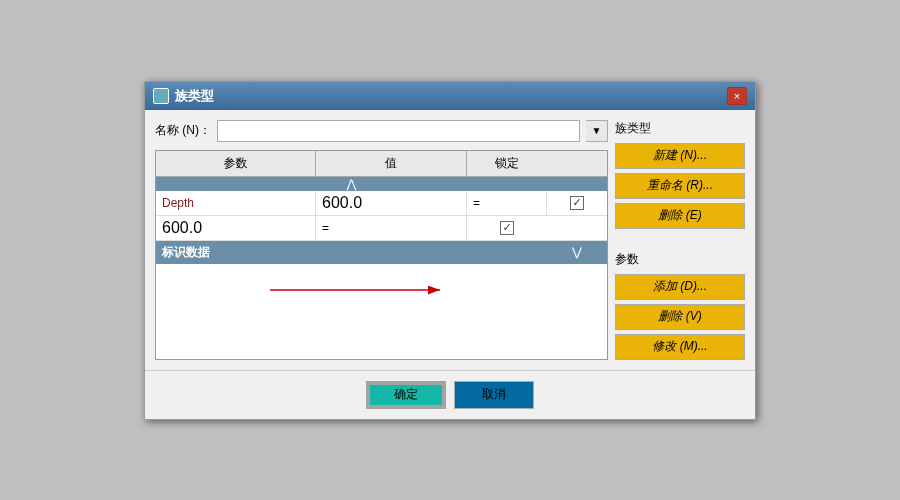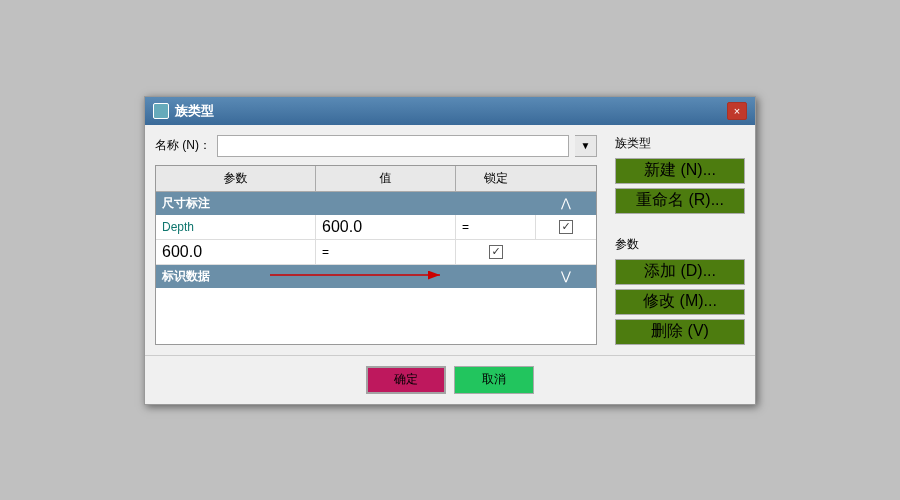--- a/index.html
+++ b/index.html
@@ -66,21 +66,21 @@
       display: flex;
       align-items: center;
       justify-content: center;
       border-radius: 2px;
     }
 
     .dialog-body {
       display: flex;
       flex: 1;
       padding: 10px;
-      gap: 18px;
+      gap: 7px;
     }
 
     .left-panel {
       flex: 1;
       display: flex;
       flex-direction: column;
       gap: 8px;
     }
 
     .name-row {
@@ -153,21 +153,21 @@
       display: flex;
       align-items: center;
     }
 
     .table-cell:last-child {
       border-right: none;
       justify-content: center;
     }
 
     .cell-param {
-      color: #0f766e;
+      color: #7f1d1d;
     }
 
     .cell-value {
       flex: 1;
     }
 
     .cell-value input {
       width: 100%;
       border: none;
       background: transparent;
@@ -207,59 +207,60 @@
     }
 
     .panel-group-label {
       font-size: 12px;
       margin-bottom: 2px;
     }
 
     .panel-btn {
       width: 100%;
       height: 26px;
-      background: #4d7c0f;
+      background: #eab308;
       border: 1px solid #aaa;
       cursor: pointer;
-      font-size: 16px;
+      font-size: 12px;
       text-align: center;
       display: flex;
       align-items: center;
       justify-content: center;
       font-family: "Microsoft YaHei", SimSun, Arial, sans-serif;
+      font-style: italic;
     }
 
     .panel-btn:disabled {
       color: #999;
       cursor: default;
     }
 
     .dialog-footer {
       display: flex;
       justify-content: center;
       gap: 8px;
       padding: 10px;
       border-top: 1px solid #ccc;
       background: #f0f0f0;
     }
 
     .footer-btn {
       min-width: 80px;
       height: 28px;
-      background: #22c55e;
+      background: #0369a1;
       border: 1px solid #aaa;
       cursor: pointer;
       font-size: 12px;
       font-family: "Microsoft YaHei", SimSun, Arial, sans-serif;
       padding: 0 12px;
     }
 
     .footer-btn-primary {
-      background: #be185d;
-      border: 2px solid #a3a3a3;
+      background: #14b8a6;
+      border: 4px solid #a3a3a3;
     }
 
     .params-table-wrapper {
       flex: 1;
       display: flex;
       flex-direction: column;
       border: 1px solid #999;
       background: white;
       overflow: hidden;
     }
@@ -312,21 +313,20 @@
 
         <div class="table-header">
           <div class="table-header-cell">参数</div>
           <div class="table-header-cell">值</div>
           <div class="table-header-cell">锁定</div>
         </div>
 
         <div class="table-body">
 
           <div class="section-row">
-            <div class="section-title">尺寸标注</div>
             <div class="section-arrow">⋀</div>
           </div>
 
           <div class="table-row">
             <div class="table-cell cell-param">Depth</div>
             <div class="table-cell cell-value">
               <input type="text" value="600.0" style="">
             </div>
             <div class="table-cell">=</div>
             <div class="table-cell">
@@ -351,41 +351,42 @@
         </div>
       </div>
     </div>
 
     <div class="right-panel">
 
       <div class="panel-group">
         <div class="panel-group-label">族类型</div>
         <button class="panel-btn">新建 (N)...</button>
         <button class="panel-btn">重命名 (R)...</button>
+        <button class="panel-btn">删除 (E)</button>
       </div>
 
       <div style="height: 10px; position: relative;">
         
       </div>
 
       <div class="panel-group" style="position: relative;">
         <div class="panel-group-label">参数</div>
 
         <svg width="160" height="30" style="position:absolute; top:24px; right:135px; pointer-events:none; overflow:visible;">
           <defs>
             <marker id="arrowhead" markerWidth="8" markerHeight="6" refX="8" refY="3" orient="auto">
               <polygon points="0 0, 8 3, 0 6" fill="#cc0000"></polygon>
             </marker>
           </defs>
           <line x1="-180" y1="15" x2="-10" y2="15" stroke="#cc0000" stroke-width="1.5" marker-end="url(#arrowhead)"></line>
         </svg>
 
         <button class="panel-btn">添加 (D)...</button>
+        <button class="panel-btn">删除 (V)</button>
         <button class="panel-btn">修改 (M)...</button>
-        <button class="panel-btn">删除 (V)</button>
       </div>
     </div>
   </div>
 
   <div class="dialog-footer">
     <button class="footer-btn footer-btn-primary">确定</button>
     <button class="footer-btn">取消</button>
   </div>
 </div>
 

